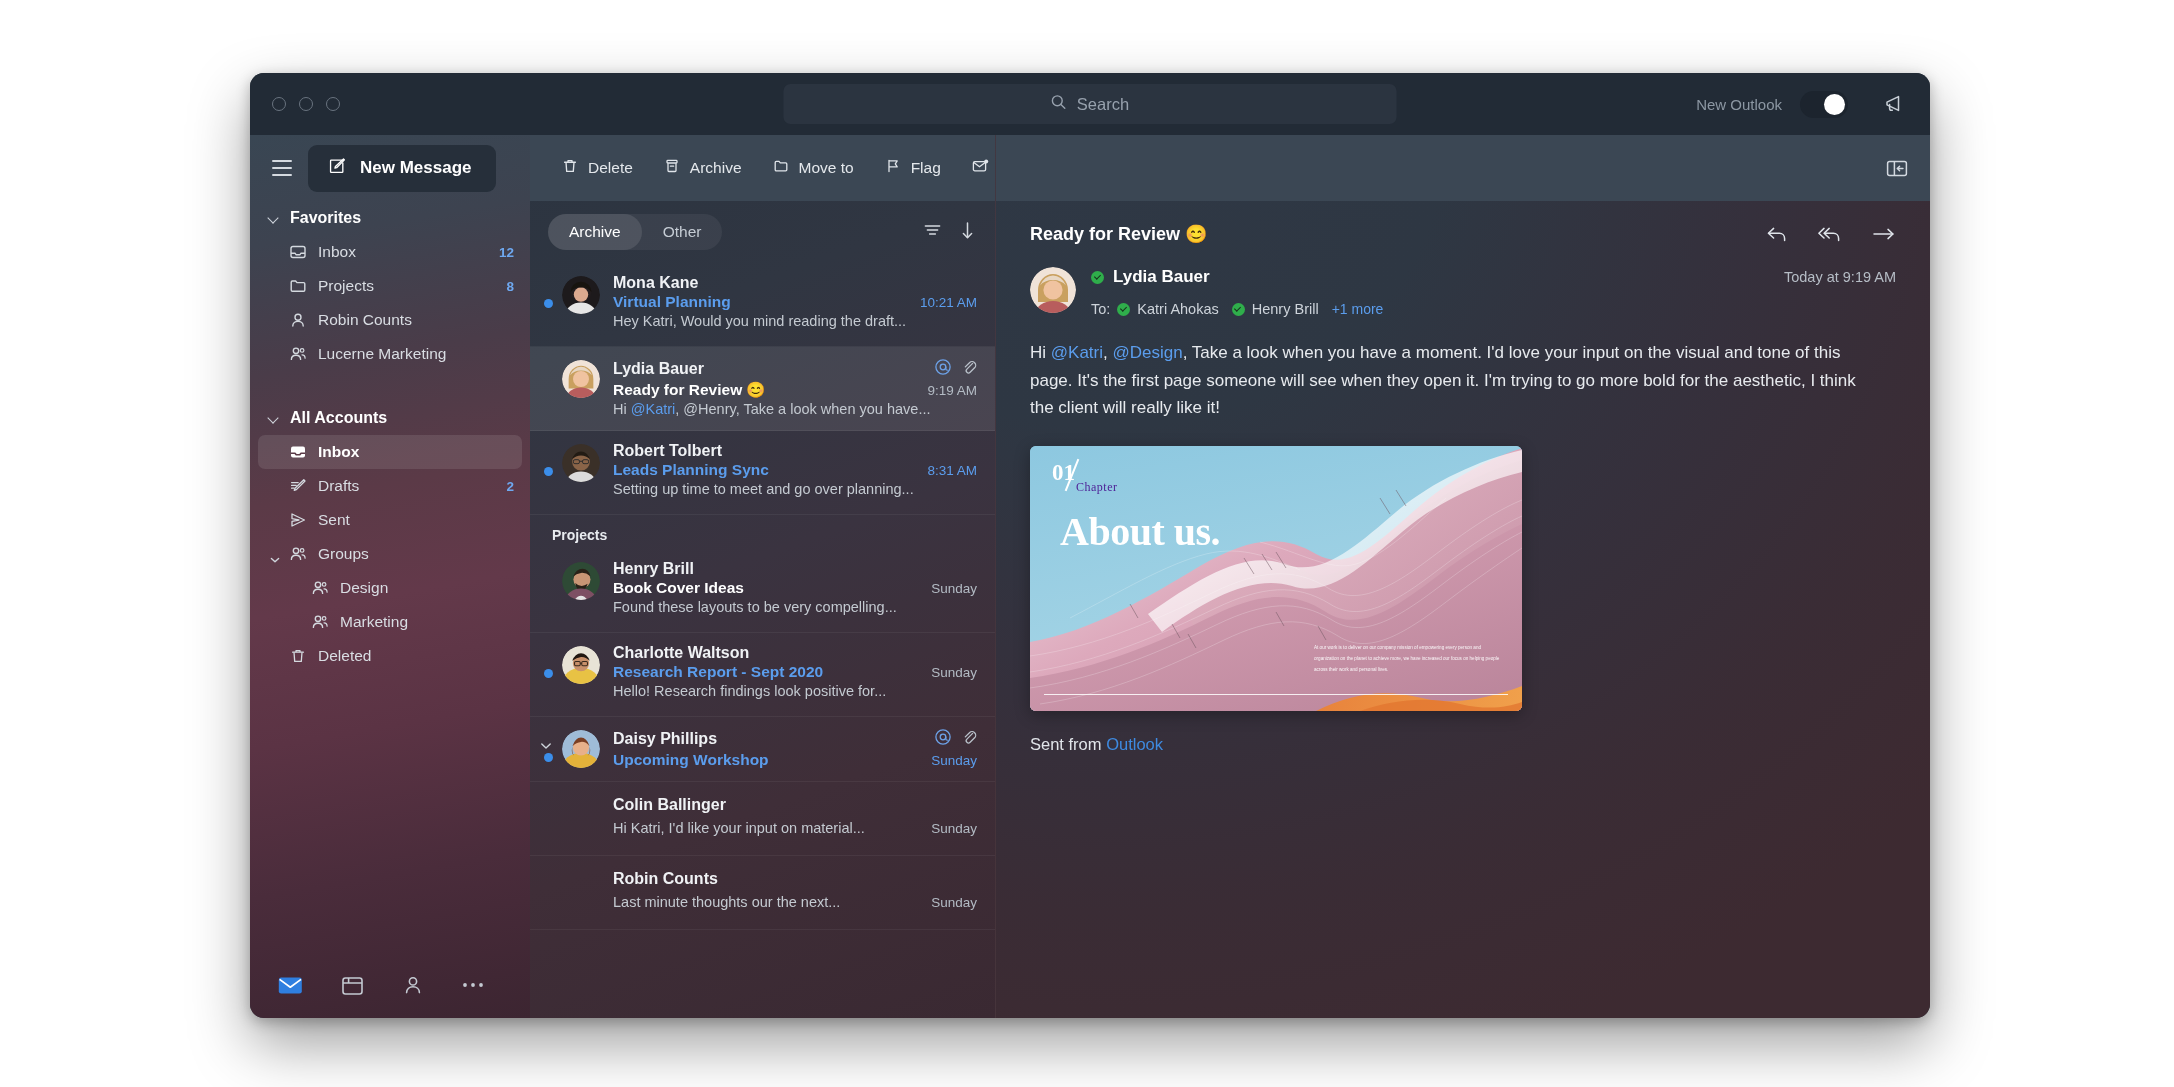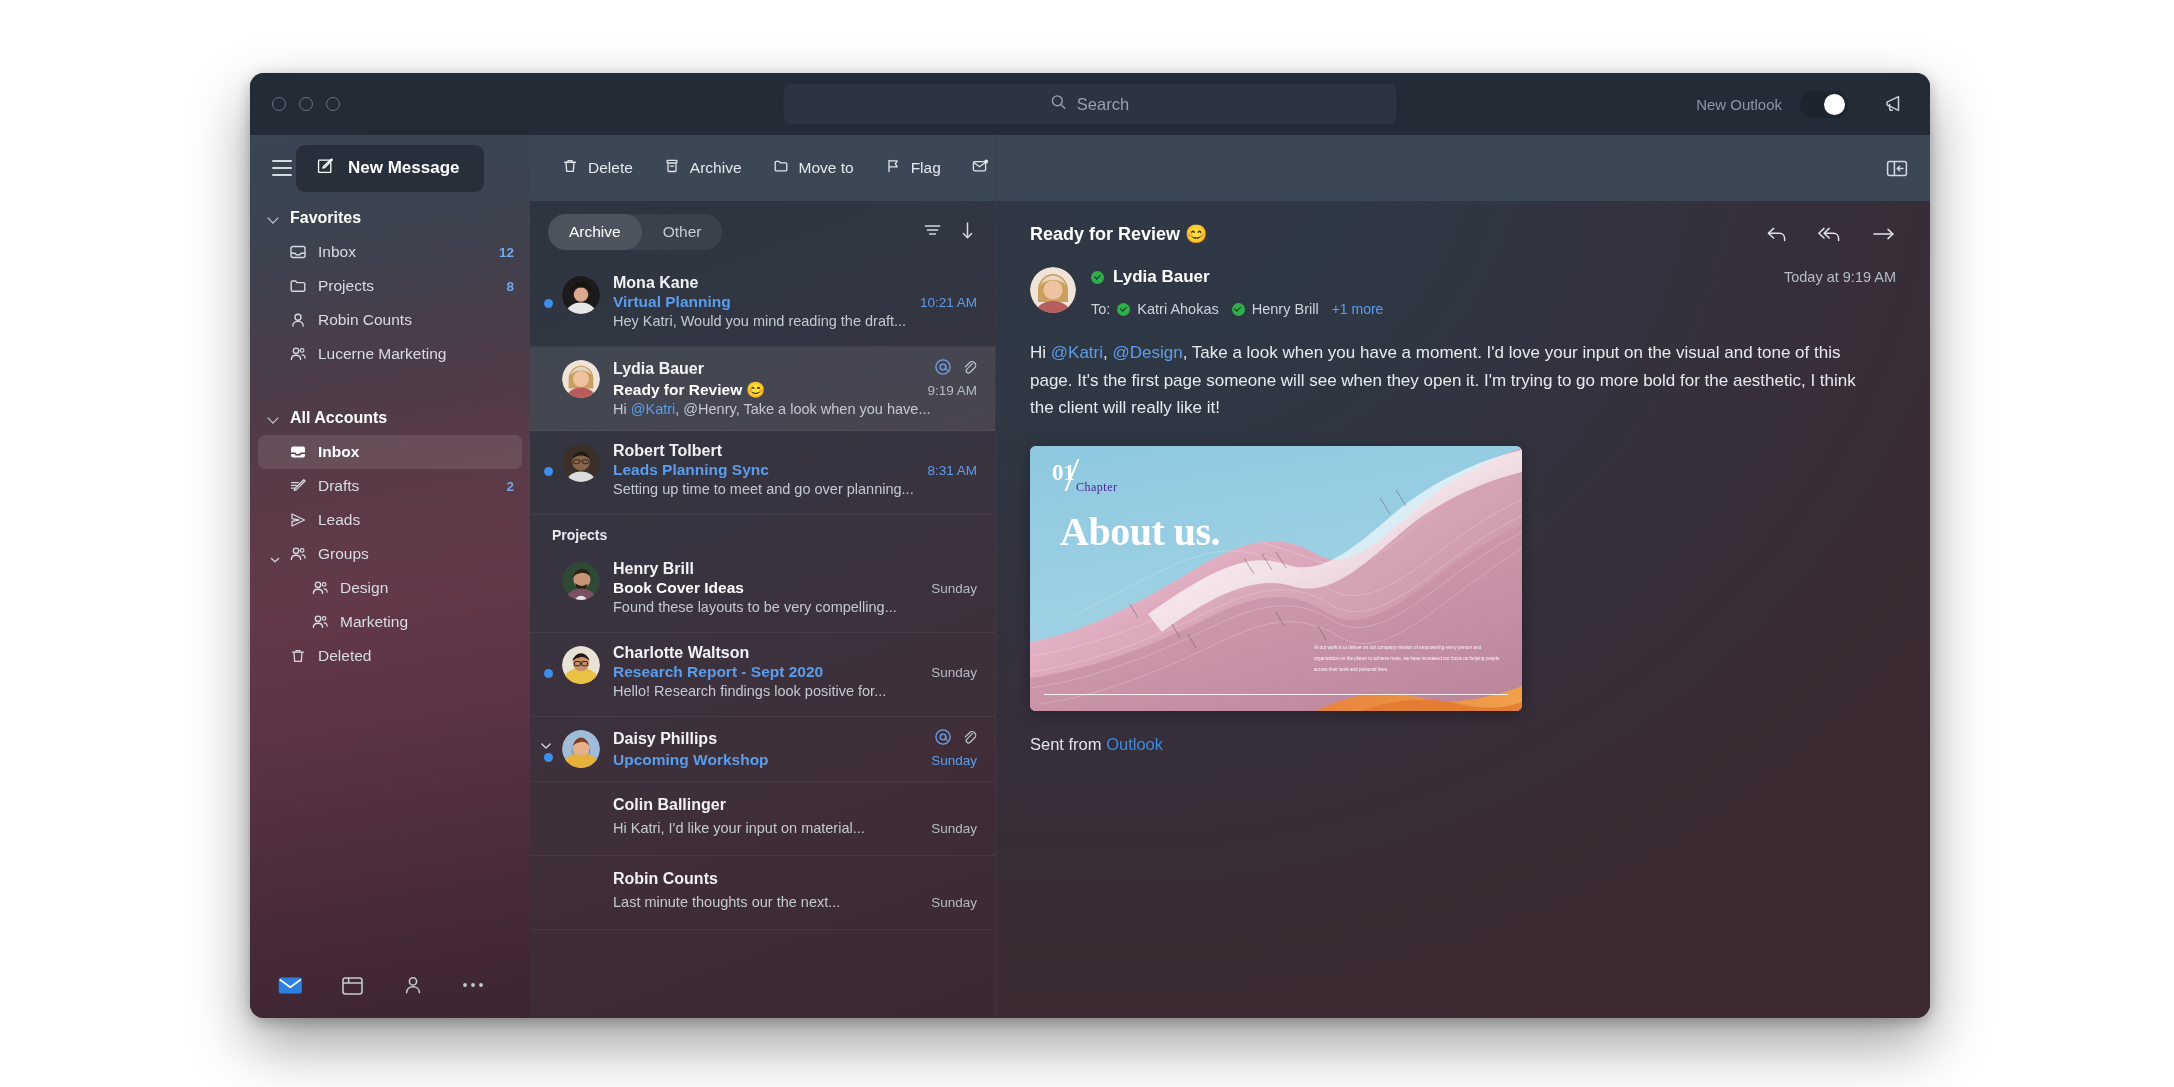--- a/index.html
+++ b/index.html
@@ -123,21 +123,21 @@
         #63394a 52%,
         #5b3344 66%,
         #4a2c3b 82%,
         #3c2531 100%);
   }
   #sidebar-top {
     height: 66px;
     display: flex;
     align-items: center;
     padding: 0 0 0 22px;
-    gap: 4px;
+    gap: 16px;
   }
   #hamburger { display:flex; flex-direction:column; gap:5px; cursor:pointer;}
   #hamburger span { display:block; width:20px; height:2px; background:#d5dae0; border-radius:2px;}
   #new-message-btn {
     height: 47px;
     background: #262f3a;
     border-radius: 9px;
     display: flex;
     align-items: center;
     gap: 13px;
@@ -610,21 +610,21 @@
           <span class="ni-label">Drafts</span>
           <span class="ni-count">2</span>
         </div>
 
         <div class="nav-item">
           <span class="sb-icon">
             <svg width="18" height="18" viewBox="0 0 18 18" fill="none">
               <path d="M3 3 L15.4 9 L3 15 L3 10.4 L10 9 L3 7.6 Z" stroke="#d4d9df" stroke-width="1.3" stroke-linejoin="round"></path>
             </svg>
           </span>
-          <span class="ni-label">Leads</span>
+          <span class="ni-label">Sent</span>
         </div>
 
         <div class="nav-item">
           <span class="sub-chev">
             <svg width="10" height="8" viewBox="0 0 10 8" fill="none">
               <path d="M1.4 2.4 L5 5.8 L8.6 2.4" stroke="#cfd5dc" stroke-width="1.4" stroke-linecap="round" stroke-linejoin="round"></path>
             </svg>
           </span>
           <span class="sb-icon">
             <svg width="18" height="18" viewBox="0 0 18 18" fill="none">

